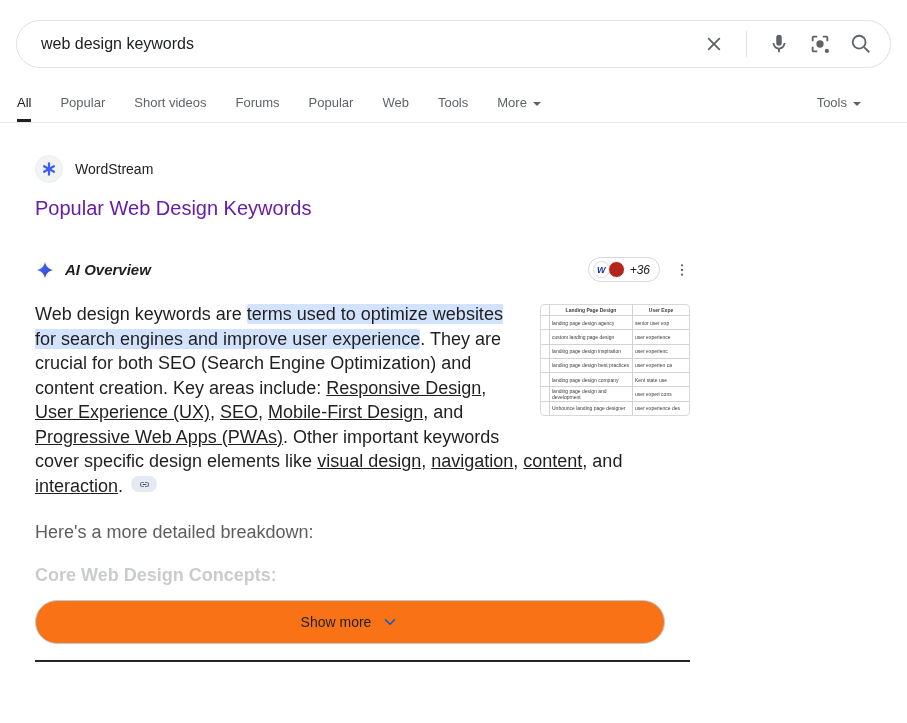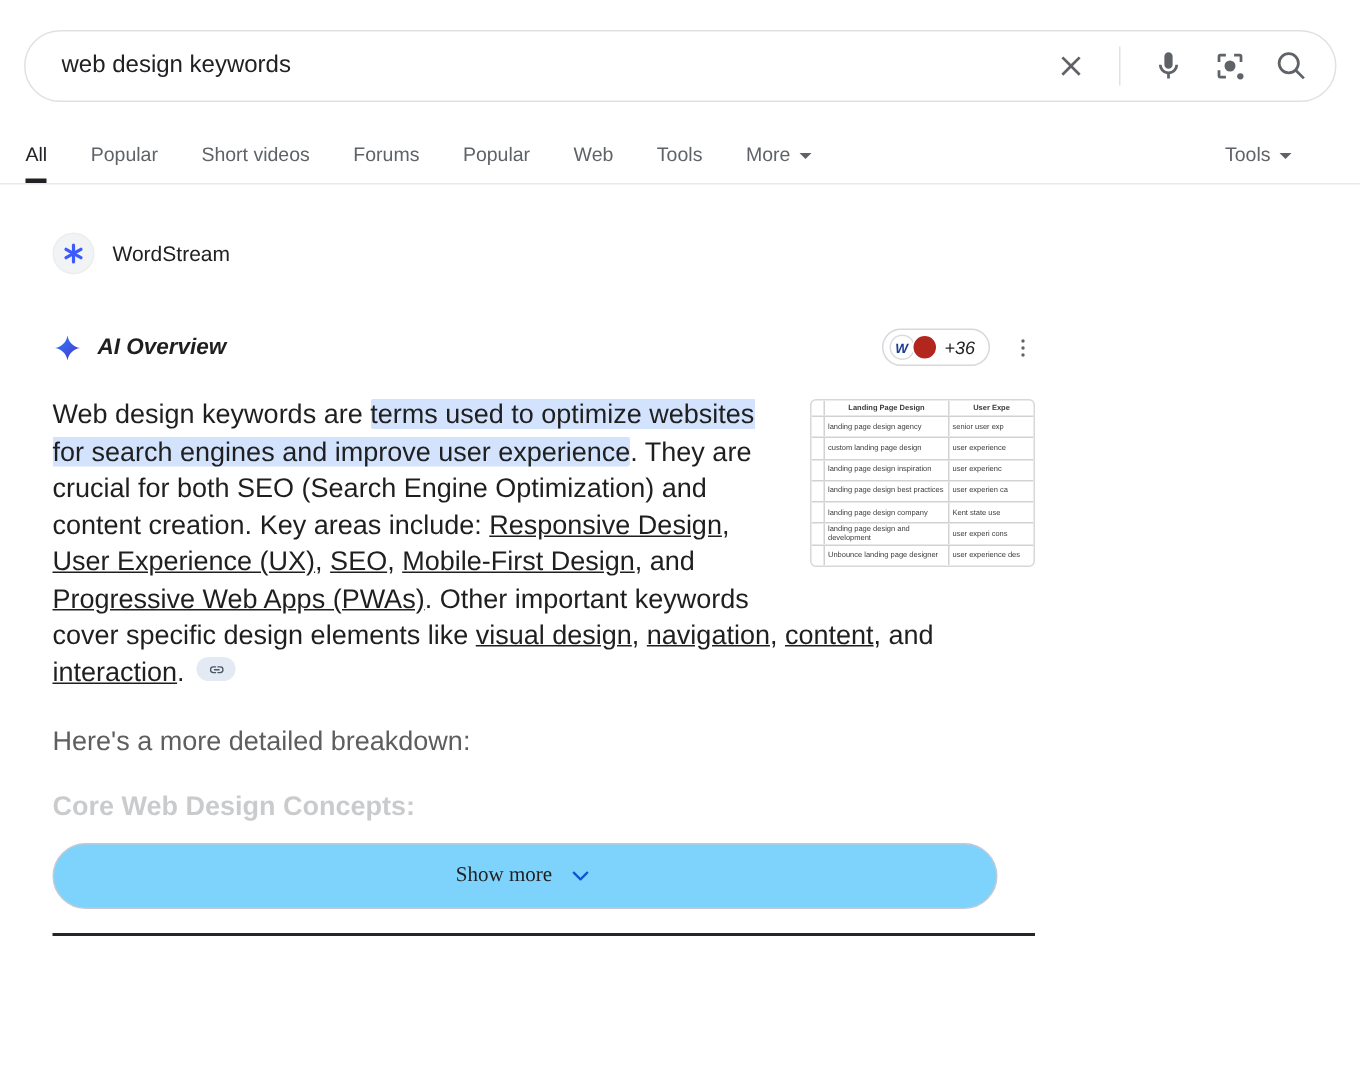--- a/index.html
+++ b/index.html
@@ -80,22 +80,22 @@
   .ai-link{color:var(--text_primary);text-decoration:underline;cursor:pointer;}
   .link-chip{
     display:inline-flex;align-items:center;justify-content:center;
     width:26px;height:16px;background:#e4eaf3;border-radius:9px;vertical-align:2px;
     margin-left:3px;cursor:pointer;
   }
   .breakdown{margin-top:24px;font-size:18px;color:#5e5e5e;clear:both;}
   .faded-heading{margin-top:22px;font-size:18px;font-weight:bold;color:#5f6368;opacity:.33;}
   .show-more{
     margin-top:14px;width:630px;height:44px;border:1px solid #c2c9d6;border-radius:22px;
-    background:#7dd3fc;display:flex;align-items:center;justify-content:center;gap:10px;
-    font-size:14px;color:var(--text_primary);cursor:pointer;font-family:Liberation Serif, serif;
+    background:#f97316;display:flex;align-items:center;justify-content:center;gap:10px;
+    font-size:14px;color:var(--text_primary);cursor:pointer;font-family:Liberation Sans, sans-serif;
   }
   .show-more svg path{stroke:var(--accent_blue);}
   .bottom-line{margin:16px 0 0 35px;width:655px;height:2px;background:#23262b;}
   
   .thumb-table{width:100%;height:100%;display:flex;flex-direction:column;font-size:5px;line-height:6px;color:#3c3c3c;}
   .trow{flex:1;display:flex;border-bottom:1px solid #d2d2d2;align-items:center;overflow:hidden;}
   .trow:last-child{border-bottom:none;}
   .trow.thead{font-weight:bold;flex:0 0 11px;}
   .trow.thead .tc1,.trow.thead .tc2{text-align:center;}
   .tg{width:9px;height:100%;border-right:1px solid #d2d2d2;flex:0 0 auto;}
@@ -178,20 +178,21 @@
               <line x1="12" y1="3.5" x2="12" y2="20.5"></line>
               <line x1="4.6" y1="7.8" x2="19.4" y2="16.2"></line>
               <line x1="4.6" y1="16.2" x2="19.4" y2="7.8"></line>
             </g>
           </svg>
       </span>
       <span class="site-lines">
         <span class="site-name" style="display:block">WordStream</span>
       </span>
     </div>
+    <div class="result-title">Popular Web Design Keywords</div>
   </div>
 
   <div class="ai">
     <div class="ai-header">
       <span style="display:flex;">
         <svg width="20" height="20" viewBox="0 0 24 24">
           <defs>
               <linearGradient id="spk" x1="0" y1="0" x2="1" y2="1">
             <stop offset="0" stop-color="#2a7fff"></stop>
                 <stop offset="1" stop-color="#4d34c8"></stop>

